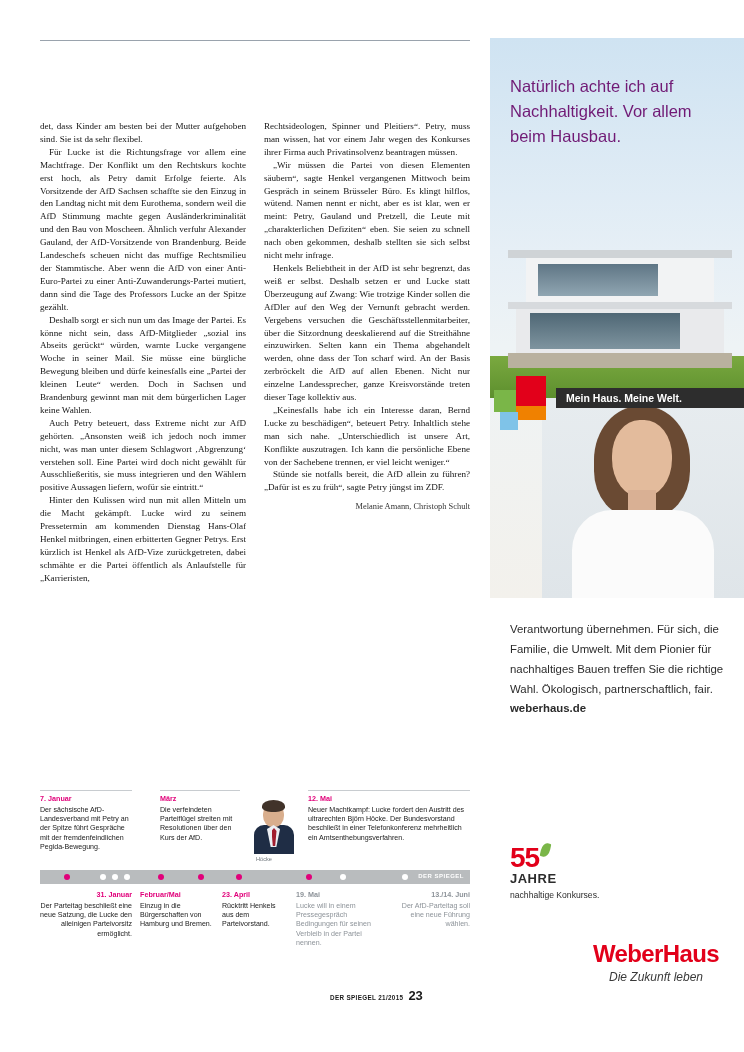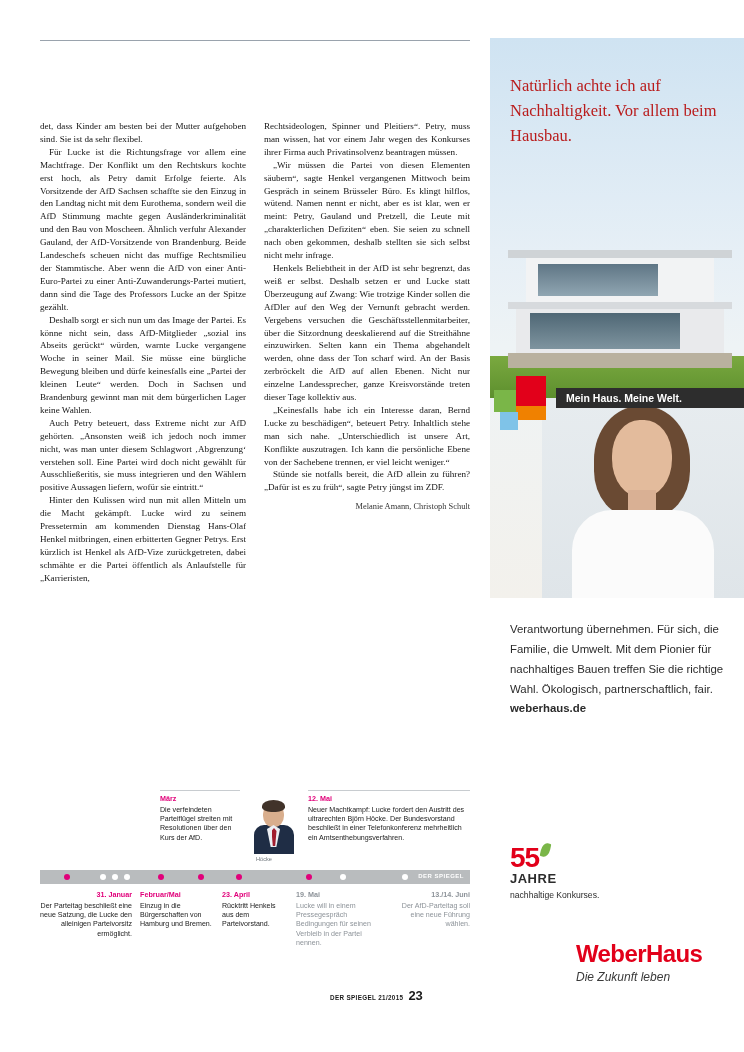--- a/index.html
+++ b/index.html
@@ -257,24 +257,24 @@
   .ad-sky {
     position: absolute;
     inset: 0;
     background: linear-gradient(180deg, #cfe3f2 0%, #e6eff6 38%, #eef3f5 55%, #f3f1ec 100%);
   }
   .ad-headline {
     position: absolute;
     left: 20px;
     top: 36px;
     width: 215px;
-    font-family: Liberation Serif, serif;
+    font-family: Liberation Sans, sans-serif;
     font-size: 16.5px;
     line-height: 1.5;
-    color: #b91c1c;
+    color: #701a75;
     z-index: 6;
   }
   .house {
     position: absolute;
     left: 18px;
     top: 212px;
     width: 224px;
     height: 118px;
     z-index: 3;
   }
@@ -471,21 +471,21 @@
     margin-top: 4px;
     font-size: 8.6px;
     line-height: 1.3;
     color: #2b2b2b;
   }
   .ad-logo {
     position: absolute;
     left: 86px;
     top: 940px;
     width: 160px;
-    text-align: left;
+    text-align: center;
     font-family: "Liberation Sans", sans-serif;
   }
   .ad-logo .brand {
     font-size: 24px;
     font-weight: bold;
     color: #e2001a;
     letter-spacing: -0.6px;
   }
   .ad-logo .tag {
     margin-top: 2px;
@@ -519,20 +519,24 @@
       <p>Stünde sie notfalls bereit, die AfD allein zu führen? „Dafür ist es zu früh“, sagte Petry jüngst im ZDF.</p>
       <p class="byline">Melanie Amann, Christoph Schult</p>
     </div>
 
   </div>
 
   <div id="timeline">
 
     <div class="tl-top">
 
+      <div class="tl-item tl-rule" style="left:0; top:0; width:92px;">
+        <div class="tl-date">7. Januar</div>
+        <div class="tl-text">Der sächsische AfD-Landesverband mit Petry an der Spitze führt Gespräche mit der fremdenfeindlichen Pegida-Bewegung.</div>
+      </div>
 
       <div class="tl-item tl-rule" style="left:120px; top:0; width:80px;">
         <div class="tl-date">März</div>
         <div class="tl-text">Die verfeindeten Parteiflügel streiten mit Resolutionen über den Kurs der AfD.</div>
       </div>
 
       <div class="hoecke-portrait">
         <span class="body"></span>
         <span class="head"></span>
         <span class="hair"></span>

